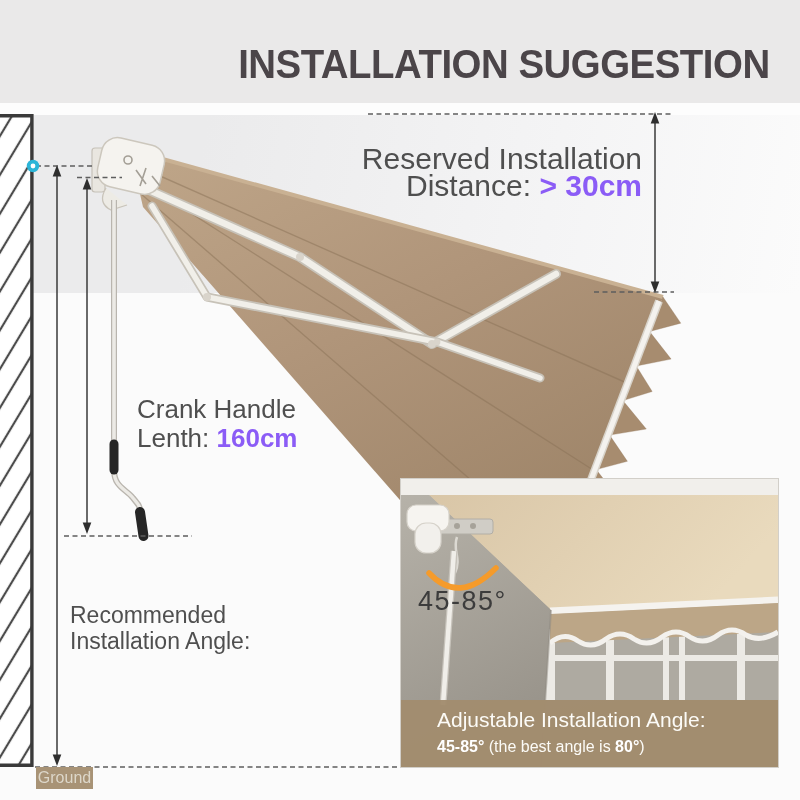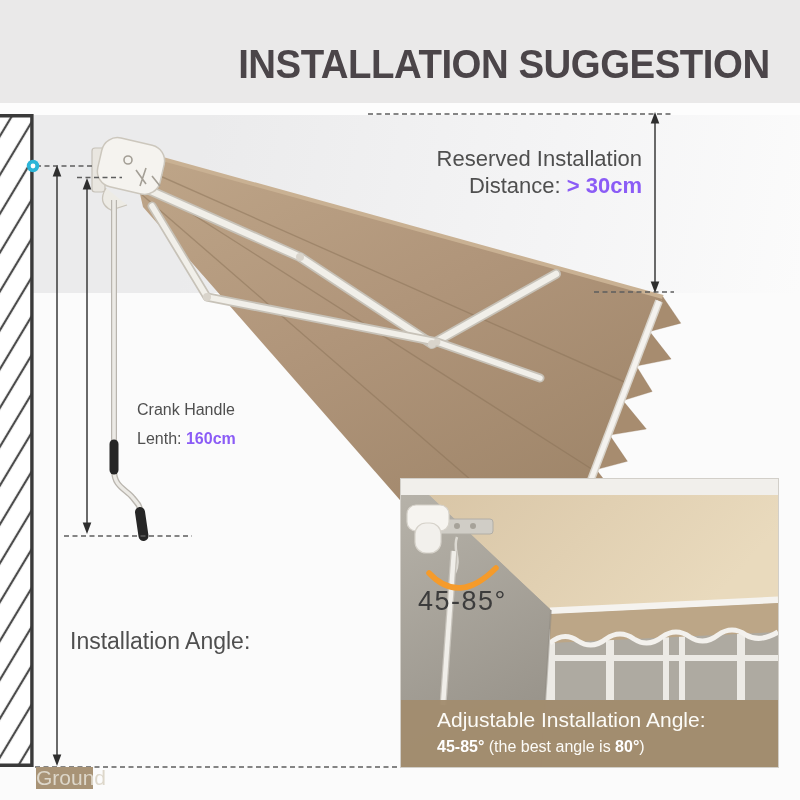--- a/index.html
+++ b/index.html
@@ -17,26 +17,26 @@
   
   .band{position:absolute;left:0;width:800px;}
   #band-top{top:103px;height:12px;background:#fdfdfd;}
   #band-mid{top:115px;height:178px;background:linear-gradient(100deg,#ebebec 25%,#f4f4f5 68%,#fbfbfb 100%);}
   #band-bottom{top:293px;height:507px;background:#fbfbfb;}
   
   #diagram{position:absolute;left:0;top:0;width:800px;height:800px;}
   
   .txt{position:absolute;color:#4f4f4f;white-space:nowrap;}
   .txt b{color:#8b5cf6;font-weight:bold;}
-  #reserved-text{top:145px;right:158px;text-align:right;font-size:22px;line-height:27px;}
-  #crank-text{top:395px;left:137px;font-size:16px;line-height:29px;}
+  #reserved-text{top:145px;right:158px;text-align:right;font-size:30px;line-height:27px;}
+  #crank-text{top:395px;left:137px;font-size:26px;line-height:29px;}
   #height-text{top:603px;left:70px;font-size:23px;line-height:25.5px;}
   #ground-label{
     position:absolute;left:36px;top:767px;width:57px;height:22px;
-    background:#a89376;color:#ddd7ca;font-size:21px;line-height:22px;text-align:center;
+    background:#a89376;color:#ddd7ca;font-size:16px;line-height:22px;text-align:center;
   }
   
   #inset{
     position:absolute;left:385px;top:463px;width:377px;height:288px;margin:15px;
     border:1px solid #d2cfc9;overflow:hidden;
   }
   #inset svg{position:absolute;left:0;top:0;}
   #angle-label{
     position:absolute;left:17px;top:107px;font-size:27px;color:#3c3c3c;letter-spacing:1.5px;white-space:nowrap;
   }
@@ -161,21 +161,21 @@
     <span>Reserved Installation</span><br>
     <span>Distance: </span><b>&gt; 30cm</b>
   </div>
 
   <div class="txt" id="crank-text">
     <span>Crank Handle</span><br>
     <span>Lenth: </span><b>160cm</b>
   </div>
 
   <div class="txt" id="height-text">
-    <br>
+    <span>Recommended</span><br>
     <span>Installation Angle:</span><br>
   </div>
 
   <div id="ground-label">
     <span>Ground</span>
   </div>
 
   <figure id="inset">
     <svg width="377" height="288" viewBox="0 0 377 288">
       <defs>

